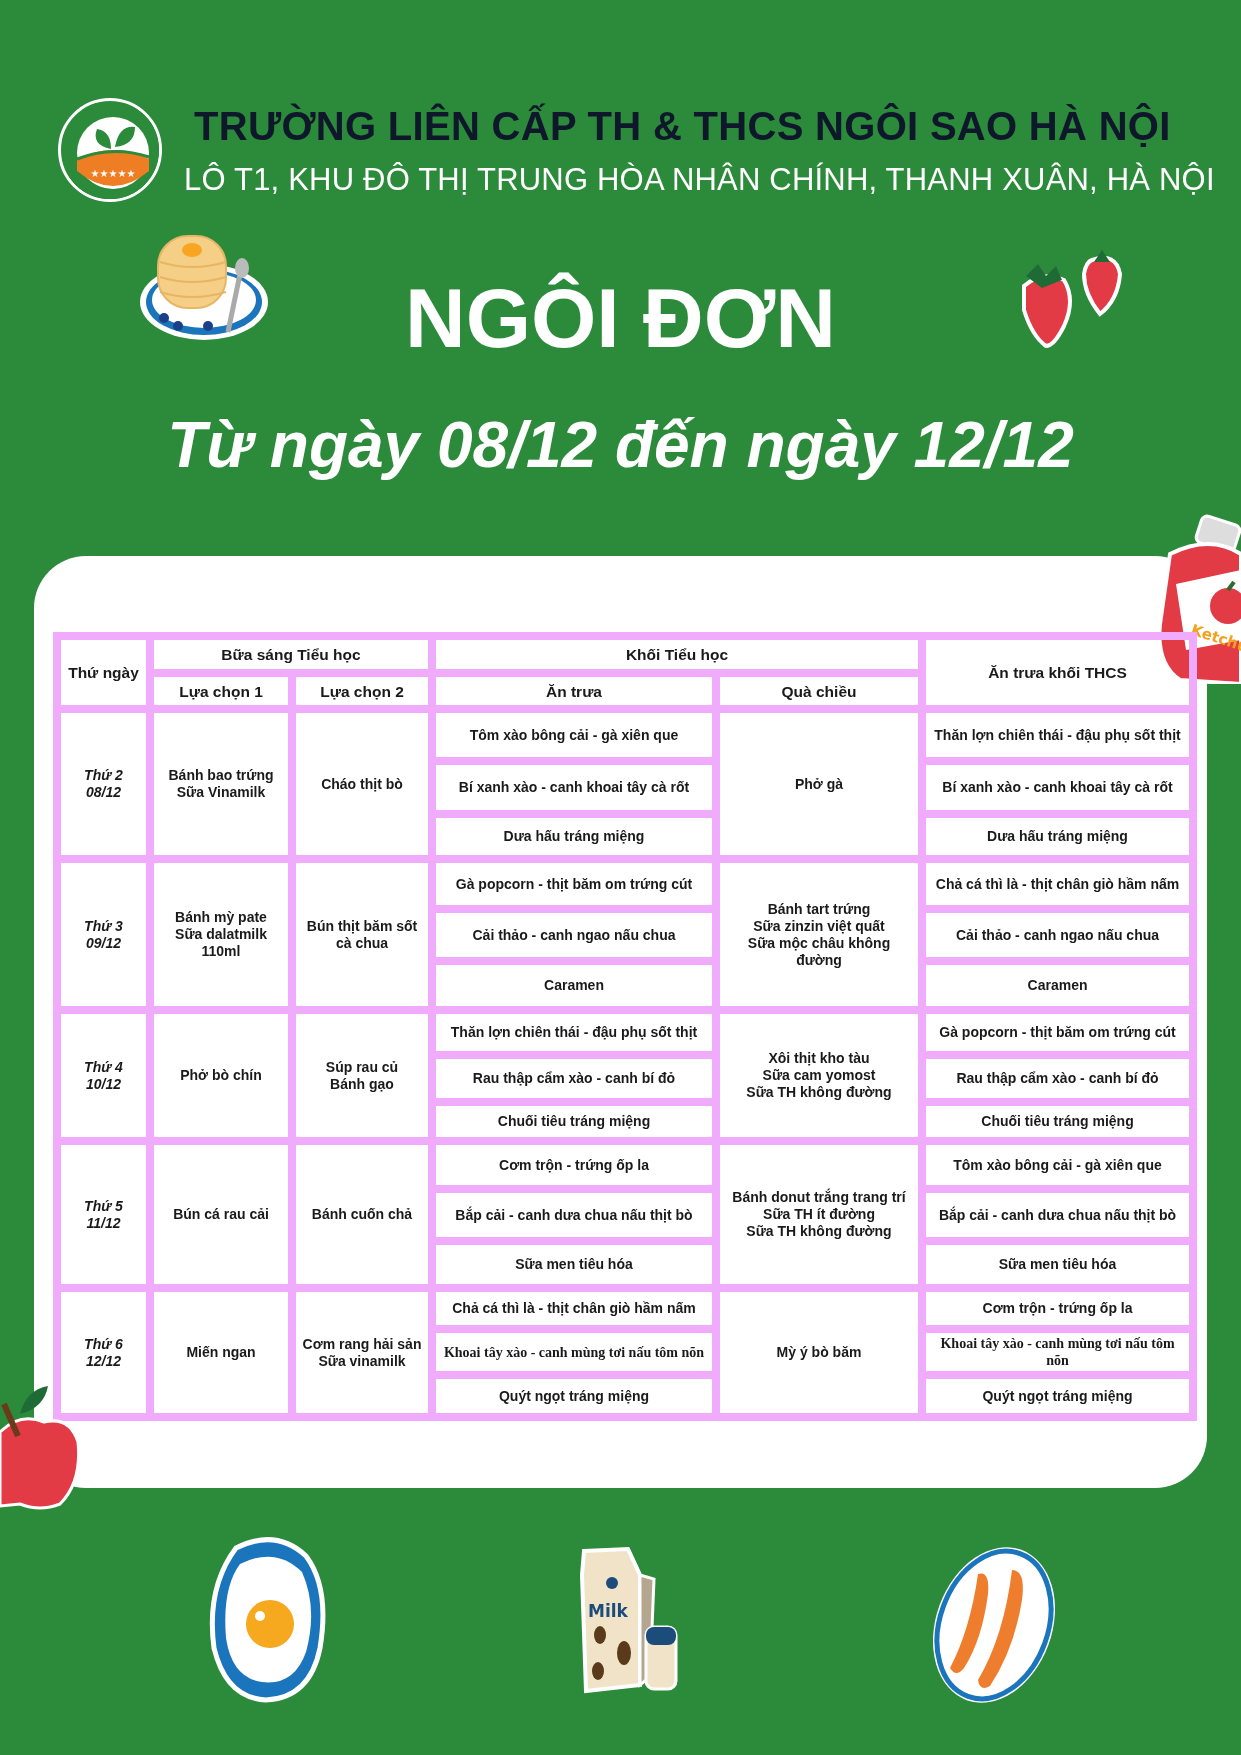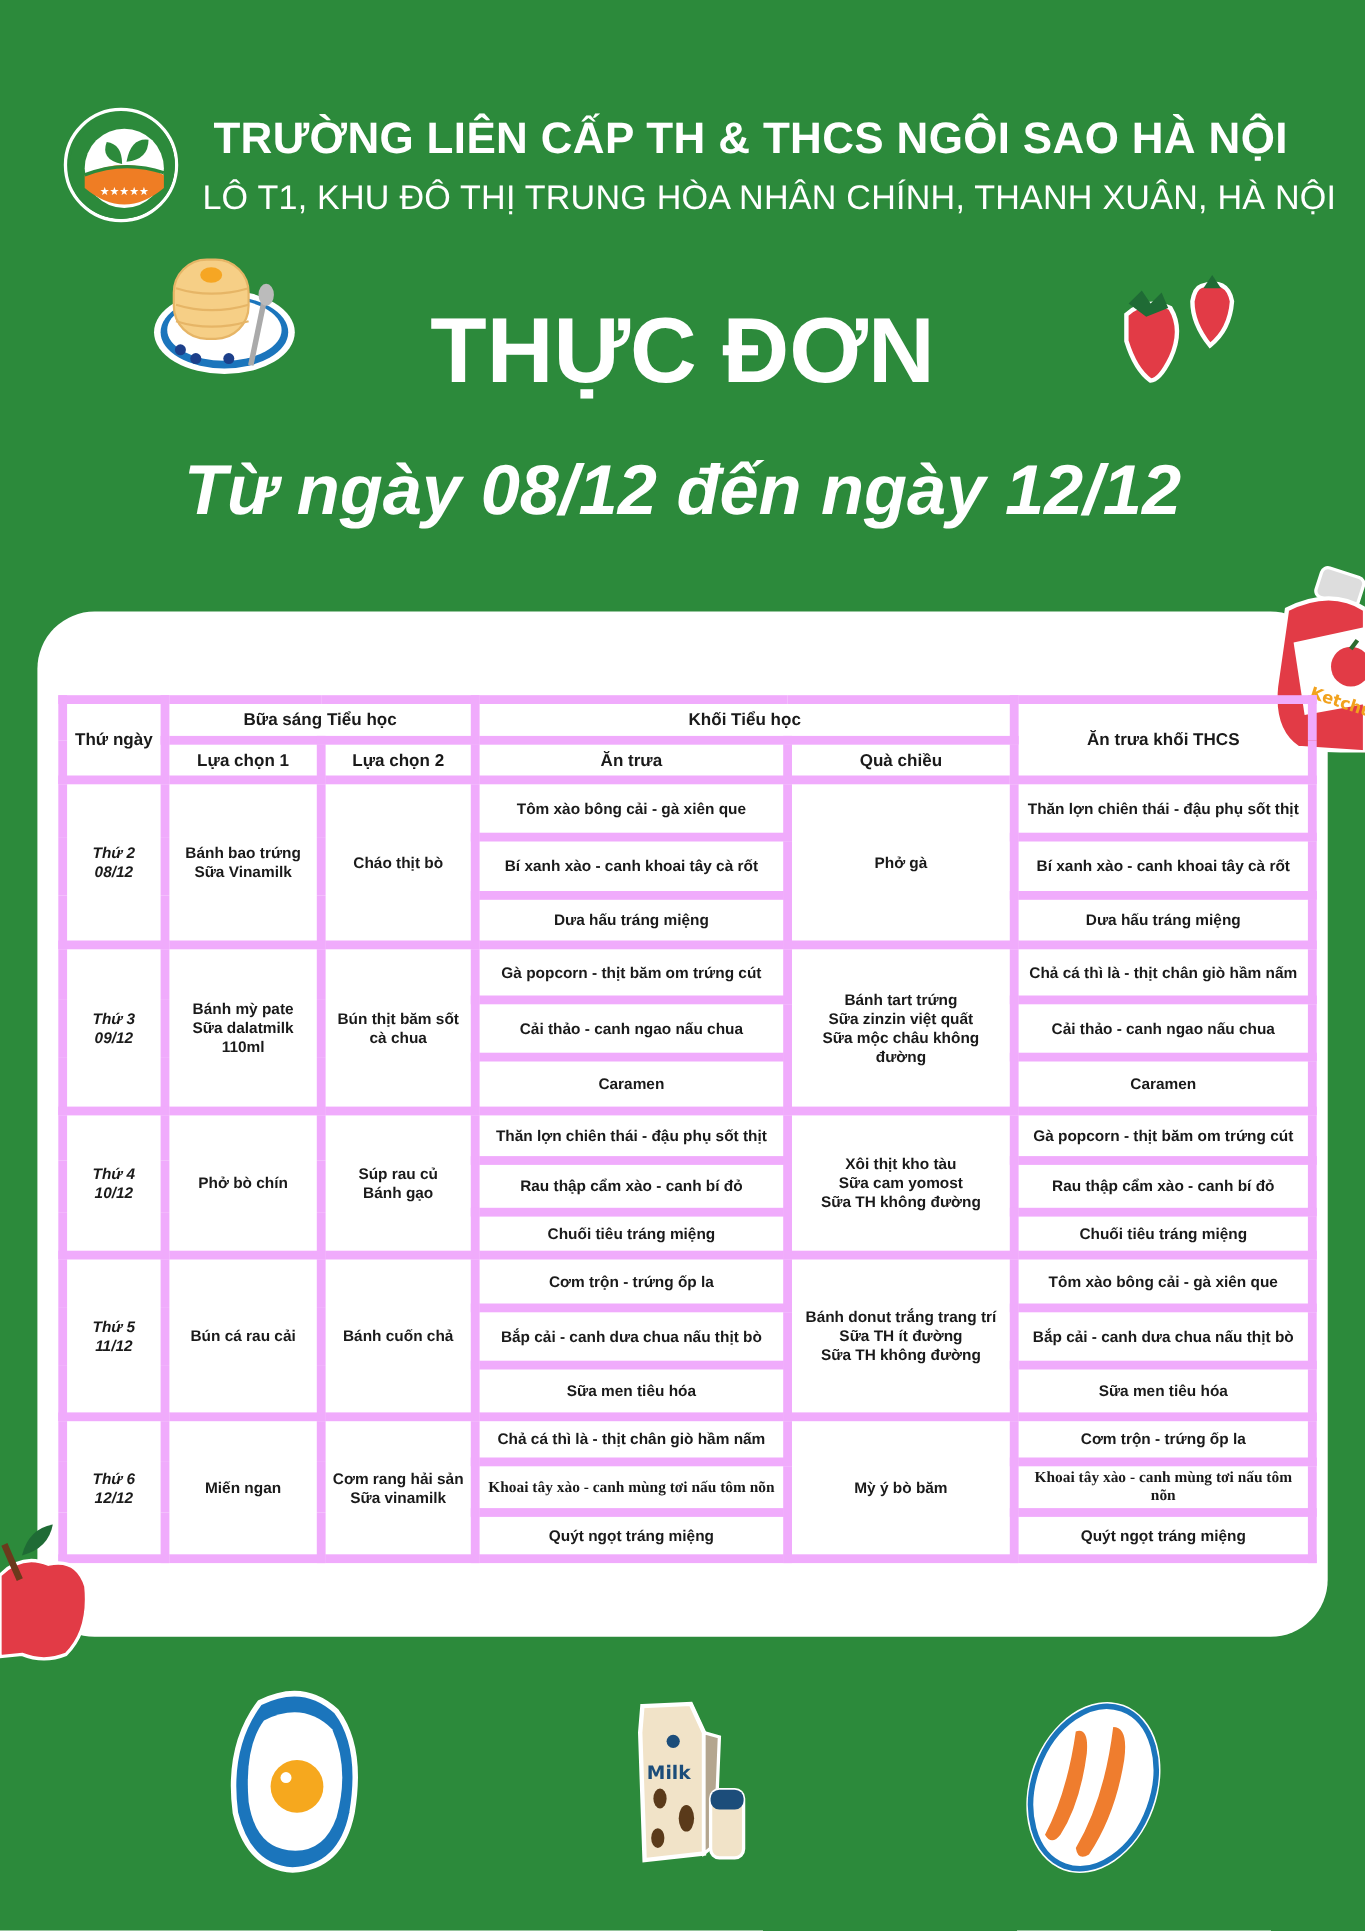--- a/index.html
+++ b/index.html
@@ -1,19 +1,19 @@
 <!DOCTYPE html>
 <html><head>
 <meta charset="utf-8">
 <style>
   html, body { margin:0; padding:0; }
   body { width:1241px; height:1755px; background:#2c8a3b; position:relative; overflow:hidden; font-family:"Liberation Sans", sans-serif; }
   .abs { position:absolute; }
   .logo { left:58px; top:98px; width:104px; height:104px; border-radius:50%; background:#2c8a3b; border:3px solid #fff; box-sizing:border-box; overflow:hidden; }
-  .school-name { left:194px; top:104px; color:#ffffff; font-size:40px; font-weight:bold; letter-spacing:0.3px; white-space:nowrap; }
+  .school-name { left:194px; top:104px; color:#0f172a; font-size:40px; font-weight:bold; letter-spacing:0.3px; white-space:nowrap; }
   .school-addr { left:184px; top:162px; color:#fff; font-size:31px; white-space:nowrap; letter-spacing:0.2px; }
   .title { left:0; width:1241px; top:270px; text-align:center; color:#fff; font-size:84px; font-weight:bold; }
   .subtitle { left:0; width:1241px; top:408px; text-align:center; color:#fff; font-size:64px; font-weight:bold; font-style:italic; }
   .panel { left:34px; top:556px; width:1173px; height:932px; background:#fff; border-radius:52px; }
   table.menu { position:absolute; left:53px; top:632px; width:1136px; border-collapse:collapse; table-layout:fixed; }
   table.menu td, table.menu th { border:8px solid #f0abfc; text-align:center; vertical-align:middle; font-size:14px; color:#1a1a1a; padding:0 4px; line-height:17px; }
   table.menu th { font-weight:bold; font-size:15.5px; }
   td.day { font-weight:bold; font-size:15.5px;font-style:italic; }
   td.c { font-weight:bold; font-size:13.5px; }
   .pre { white-space:pre-line; }
@@ -54,21 +54,21 @@
 
 <div class="abs" style="left:1012px;top:240px;width:120px;height:110px;">
   <svg width="120" height="110" viewBox="0 0 120 110">
     <path d="M80 20 Q104 12 108 34 Q106 60 88 74 Q72 54 72 34 Q74 22 80 20 Z" fill="#e23b46" stroke="#fff" stroke-width="4"></path>
     <path d="M82 22 L90 10 L98 22 Z" fill="#1f6b35"></path>
     <path d="M12 46 Q30 30 52 40 Q64 60 52 86 Q42 106 34 106 Q20 96 12 70 Z" fill="#e23b46" stroke="#fff" stroke-width="4"></path>
     <path d="M14 36 L26 24 L34 36 L44 26 L50 40 L30 48 Z" fill="#1f6b35"></path>
   </svg>
 </div>
 
-<div class="abs title">THỰC ĐƠN</div>
+<div class="abs title">NGÔI ĐƠN</div>
 <div class="abs subtitle">Từ ngày 08/12 đến ngày 12/12</div>
 
 <div class="abs panel"></div>
 
 <div class="abs" style="left:1150px;top:514px;width:91px;height:170px;">
   <svg width="91" height="170" viewBox="0 0 91 170">
     <rect x="48" y="6" width="40" height="28" rx="6" fill="#ddd" stroke="#fff" stroke-width="3" transform="rotate(18 68 20)"></rect>
     <path d="M20 40 Q60 20 91 40 L91 170 L30 166 Q6 150 10 110 Z" fill="#e23b46" stroke="#fff" stroke-width="4"></path>
     <path d="M26 70 L91 56 L91 126 L36 136 Z" fill="#fff"></path>
     <circle cx="78" cy="92" r="18" fill="#e23b46"></circle>

